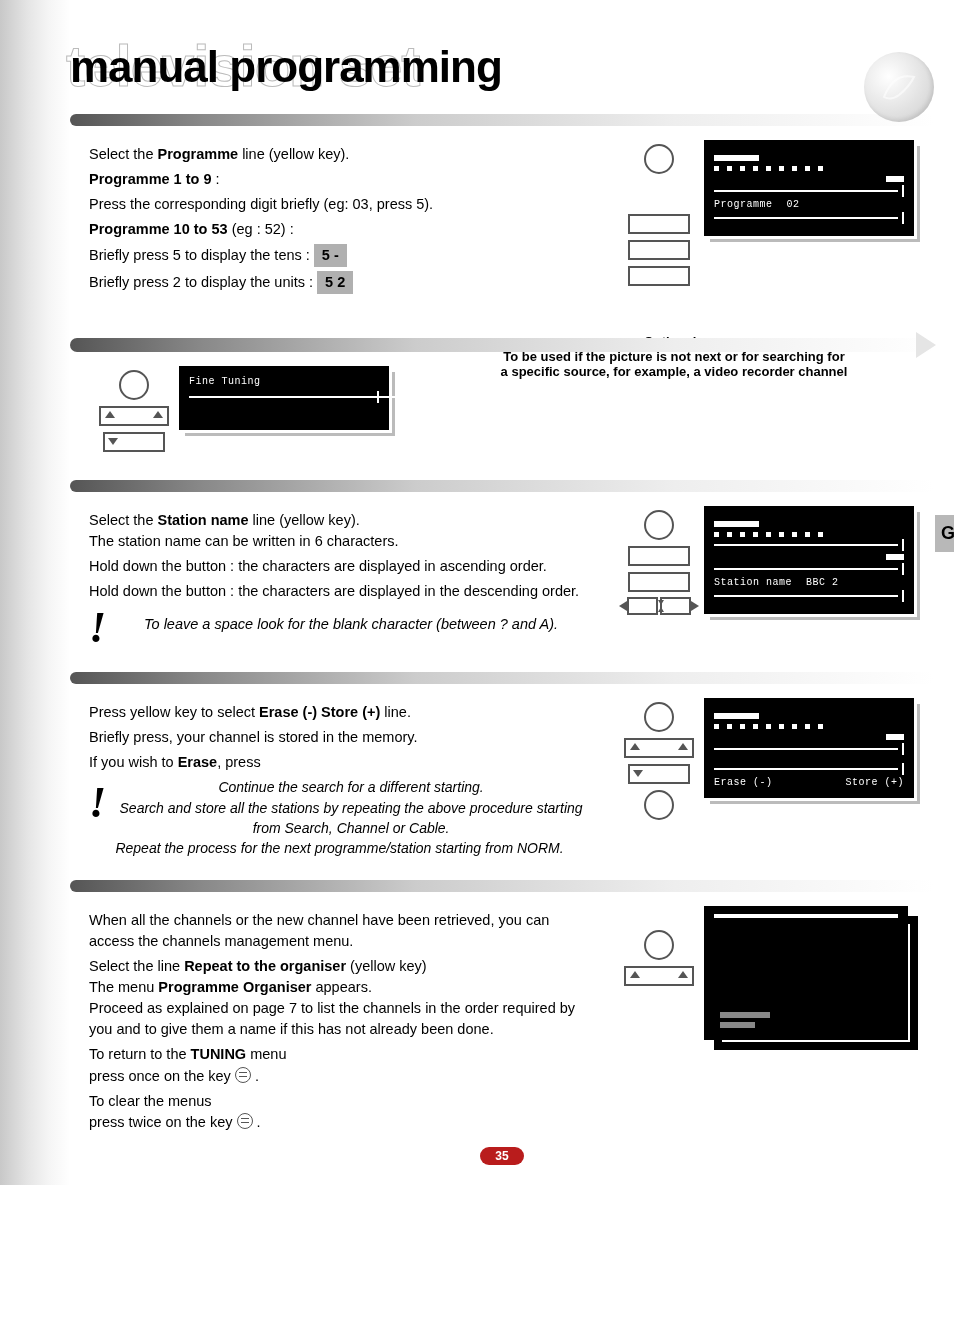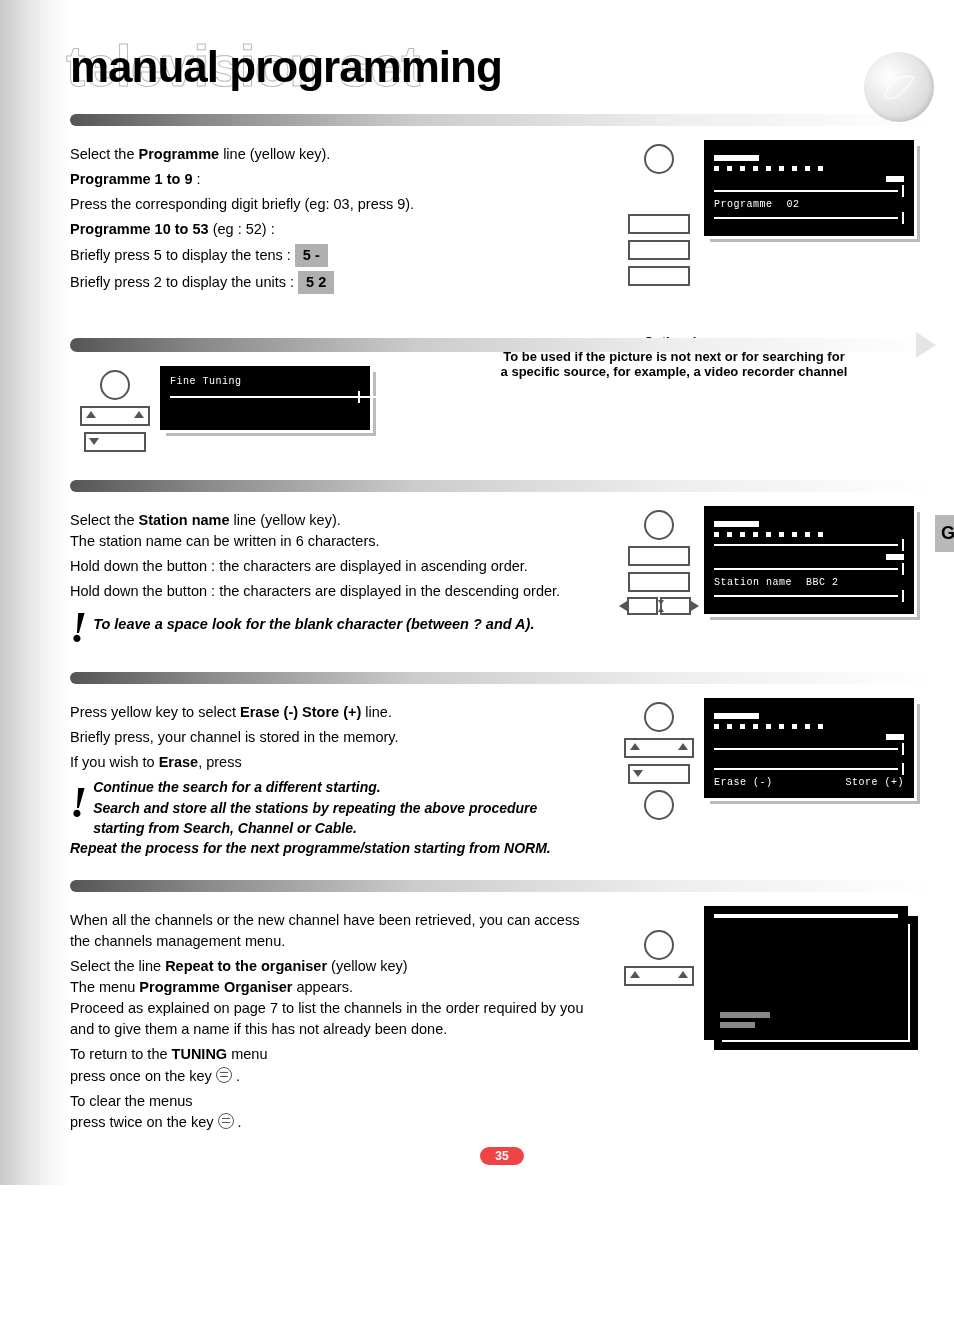--- a/index.html
+++ b/index.html
@@ -75,21 +75,21 @@
   .sep-bar-arrow::after {
     content: "";
     position: absolute;
     right: -2px;
     top: -6px;
     width: 0; height: 0;
     border-top: 13px solid transparent;
     border-bottom: 13px solid transparent;
     border-left: 20px solid #e5e5e5;
   }
-  .section { display: flex; gap: 24px; }
+  .section { display: flex; gap: 24px; margin-left: 19px; }
   .textcol { flex: 1; font-size: 14.5px; line-height: 1.45; }
   .figcol { width: 320px; flex-shrink: 0; }
   .mini-screen {
     width: 210px;
     background: #000;
     padding: 10px;
     box-sizing: border-box;
     margin-left: 90px;
     position: relative;
   }
@@ -171,21 +171,21 @@
   }
   .four-way .hg::before { top:0; border-top: 5px solid #555;}
   .four-way .hg::after { bottom:0; border-bottom: 5px solid #555;}
 
   .badge {
     display: inline-block;
     background: #b0b0b0;
     padding: 1px 8px;
     font-weight: bold;
   }
-  .note-bold { font-weight: bold; }
+  .note-bold { font-weight: normal; text-align: center; }
   .ital { font-style: italic; }
   .bigexcl {
     font-family: "Times New Roman", serif;
     font-style: italic; font-weight: bold;
     font-size: 44px;
     line-height: 1;
     float: left;
     margin-right: 6px;
   }
   .optional-block {
@@ -199,21 +199,21 @@
     top: 515px;
     background: #b8b8b8;
     color: #000;
     font-weight: 900;
     font-size: 18px;
     padding: 8px 6px;
     z-index: 5;
   }
   .pagenum-pill {
     width: 44px; margin: 10px auto 0 auto;
-    background: #ef4444; color: #fff; font-weight: bold; font-size: 12px;
+    background: #b91c1c; color: #fff; font-weight: bold; font-size: 12px;
     text-align: center; border-radius: 10px; padding: 2px 0;
   }
   .key-icon {
     display: inline-block; width: 14px; height: 14px;
     border: 1.5px solid #555; border-radius: 50%;
     vertical-align: -2px;
     position: relative;
   }
   .key-icon::before, .key-icon::after {
     content: ""; position: absolute; left: 3px; right: 3px; height: 1.5px; background: #555;
@@ -262,21 +262,21 @@
       <div class="title-ghost">television set</div>
       <div class="title-main">manual programming</div>
     </div>
 
     <div class="sep-bar"></div>
 
     <div class="section">
       <div class="textcol tight">
         <p><span>Select the </span><b>Programme</b><span> line (yellow key).</span></p>
         <p><b>Programme 1 to 9</b><span> :</span></p>
-        <p style="margin-top:0">Press the corresponding digit briefly (eg: 03, press 9).</p>
+        <p style="margin-top:0">Press the corresponding digit briefly (eg: 03, press 5).</p>
         <p><b>Programme 10 to 53</b><span> (eg : 52) :</span></p>
         <p style="margin-top:0"><span>Briefly press 5 to display the tens :</span> <span class="badge">5 -</span></p>
         <p><span>Briefly press 2  to display the units :</span> <span class="badge">5 2</span></p>
       </div>
       <div class="figcol">
         <div class="figwrap">
           <div class="remote-icons">
             <div class="yellow-circle"></div>
             <div style="height:30px"></div>
             <div class="arrow-btn"></div>

